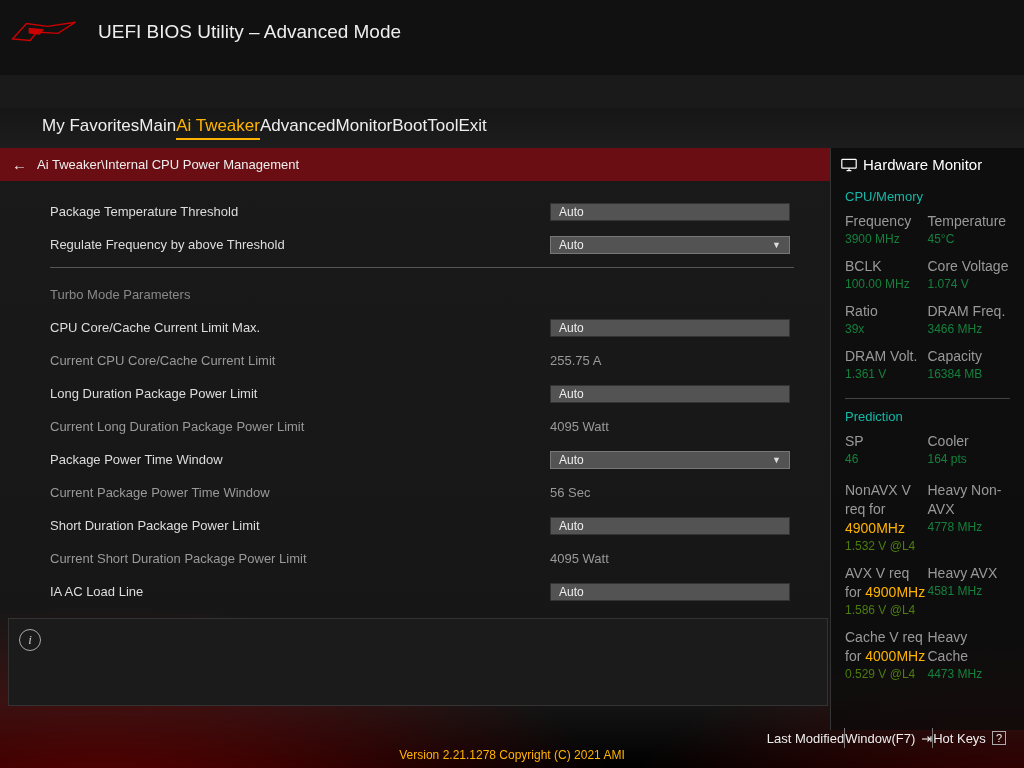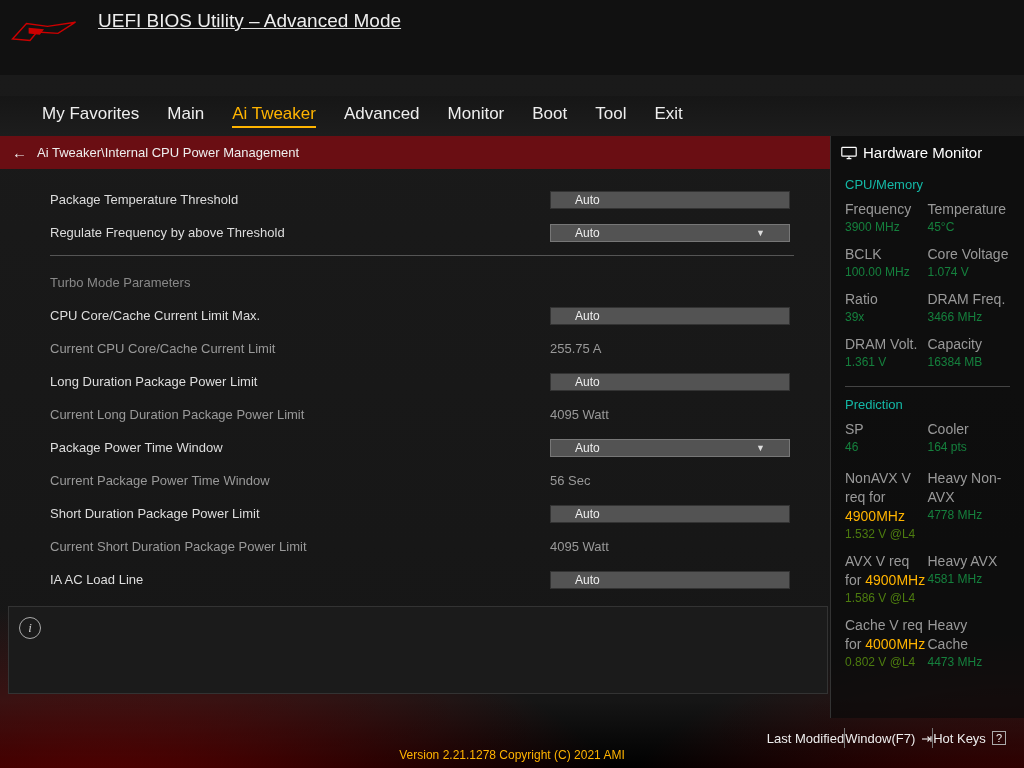--- a/index.html
+++ b/index.html
@@ -3,45 +3,45 @@
 <meta charset="utf-8">
 <style>
 * { margin:0; padding:0; box-sizing:border-box; font-family: "Segoe UI", Arial, sans-serif; }
 body { width:1024px; height:768px; background:#0a0a0a; color:#ddd; overflow:hidden; position:relative; }
 .bgfx { position:absolute; inset:0; z-index:0; background:
   radial-gradient(ellipse 900px 400px at 10% 110%, rgba(200,0,0,0.55), transparent 60%),
   radial-gradient(ellipse 700px 350px at 100% 110%, rgba(160,0,0,0.45), transparent 60%),
   linear-gradient(#111 0, #111 75px, #1a1a1a 75px, #161616 700px, #000 768px);
 }
 .hdr, .tabs, .split, .footer, .infobar { position:relative; z-index:1; }
-.hdr { display:flex; gap:14px; padding:10px 14px 4px 4px;text-decoration:underline; }
+.hdr { display:flex; align-items:center; gap:14px; padding:10px 14px 4px 4px; }
 .logo { width:80px; height:44px; display:flex; align-items:center; justify-content:center; }
 .logo svg { width:70px; height:30px; }
 .title { font-size:19px; font-weight:500; color:#eee; white-space:nowrap; }
 .sub { display:flex; align-items:center; gap:14px; padding:0 14px 6px 10px; }
 .date { font-size:11px; color:#ccc; line-height:1.15; }
 .time { font-size:28px; font-weight:600; letter-spacing:1px; display:flex; align-items:flex-start; gap:3px; }
 .time .gear { font-size:14px; margin-top:2px; }
 .tbitems { display:flex; gap:16px; font-size:12px; color:#ddd; align-items:center; flex-wrap:nowrap; }
 .tbitems > span { display:flex; align-items:center; gap:4px; cursor:pointer; white-space:nowrap; }
 .vline { width:1px; height:18px; background:#555; }
-.tabs { display:flex; gap:28px; padding:8px 22px 8px 42px; font-size:17px; border-bottom:0; background:linear-gradient(#161616,#1d1d1d); }
+.tabs { display:flex; padding:8px 22px 8px 42px; font-size:17px; border-bottom:0; background:linear-gradient(#161616,#1d1d1d);margin-top:12px; }
 .tabs span { color:#eee; cursor:pointer; }
 .tabs .active { color:#ffb400; border-bottom:2px solid #ffb400; padding-bottom:2px; }
 .split { display:flex; height:582px; }
 .main { width:830px; display:flex; flex-direction:column; }
 .crumb { background:#6a0e13; color:#eee; font-size:13px; padding:8px 12px; display:flex; align-items:center; gap:10px; }
 .crumb .back { font-size:15px; cursor:pointer; }
 .form { padding:14px 22px 10px 50px; overflow:hidden; }
 .row { display:flex; align-items:center; min-height:33px; font-size:13px; }
 .row .lbl { width:500px; }
 .row .val { width:244px; }
 .row.off .lbl, .row.off .val { color:#999; }
 .row.hdr2 .lbl { color:#888; font-size:13px; }
-input.fld, .sel { width:240px; height:18px; background:#535353; border:1px solid #333; color:#eee; font-size:12px; padding:0 24px; }
+input.fld, .sel { width:240px; height:18px; background:#535353; border:1px solid #333; color:#eee; font-size:12px; padding:0 8px; }
 .sel { display:flex; align-items:center; justify-content:space-between; border:1px solid #777; cursor:pointer; }
 .sel .arr { font-size:9px; color:#ddd; }
 hr.sep { border:0; border-top:1px solid #555; margin:6px 0 10px; width:744px; }
 .infobar { height:88px; margin:0 10px 0 8px; width:820px; background:#1b1b1b; border:1px solid #333; display:flex; align-items:flex-start; padding:10px; }
 .infobar .iicon { width:22px; height:22px; border:1.5px solid #aaa; border-radius:50%; display:flex; align-items:center; justify-content:center; font-size:13px; font-style:italic; font-family:serif; color:#ccc; }
 .side { width:194px; background:rgba(10,10,10,0.7); border-left:1px solid #333; padding:0 0 8px; font-size:12px; }
 .sideh { display:flex; align-items:center; gap:6px; padding:8px 10px; font-size:15px; color:#fff; }
 .sideh svg{width:16px;height:14px}
 .sect { color:#14b8a6; font-size:13px; padding:8px 14px 4px; }
 .kvs { display:flex; flex-wrap:wrap; padding:4px 14px; gap:0; }
@@ -229,21 +229,21 @@
           <span class="sub2">1.532 V @L4</span>
         </div>
         <div class="kv"><span class="k">Heavy Non-AVX</span><span class="v">4778 MHz</span></div>
         <div class="kv">
           <span class="k">AVX V req   for <span style="color:#ffb400">4900MHz</span></span>
           <span class="sub2">1.586 V @L4</span>
         </div>
         <div class="kv"><span class="k">Heavy AVX</span><span class="v">4581 MHz</span></div>
         <div class="kv">
           <span class="k">Cache V req for <span style="color:#ffb400">4000MHz</span></span>
-          <span class="sub2">0.802 V @L4</span>
+          <span class="sub2">0.529 V @L4</span>
         </div>
         <div class="kv"><span class="k">Heavy Cache</span><span class="v">4473 MHz</span></div>
       </div>
   </div>
 </div>
 
 <div class="footer">
   <span class="btn">Last Modified</span>
   <span class="vline2"></span>
   <span class="btn">

